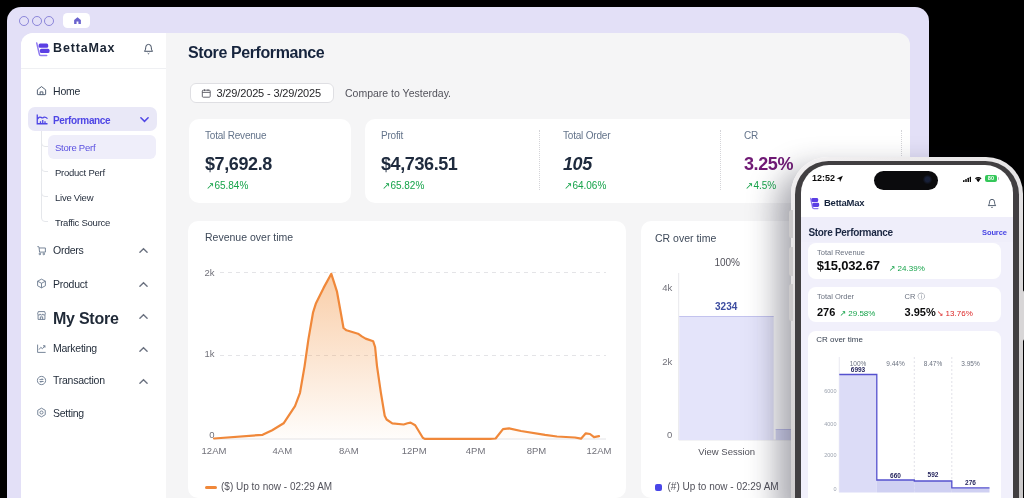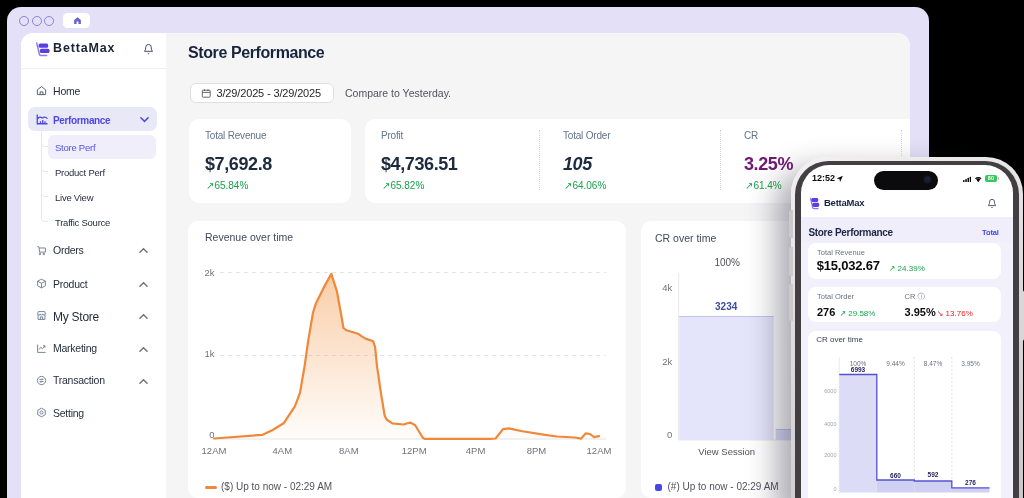--- a/index.html
+++ b/index.html
@@ -87,21 +87,21 @@
           <path d="M12 2.5 L20.5 7 V17 L12 21.5 L3.5 17 V7 Z M3.5 7 L12 11.5 L20.5 7 M12 11.5 V21.5"></path>
         </svg>
       <div class="abs" style="left:32px; top:244.5px; font-size:10.5px; letter-spacing:-0.25px; color:#1F2937;">Product</div>
       <svg class="abs" style="left:118px; top:247.5px;" width="9" height="7" viewBox="0 0 10 7" fill="none" stroke="#6B7280" stroke-width="1.5" stroke-linecap="round">
           <path d="M1 5.5 L5 1.5 L9 5.5"></path>
         </svg>
 
       <svg class="abs" style="left:15px; top:277px;" width="11" height="11" viewBox="0 0 24 24" fill="none" stroke="#64748B" stroke-width="1.9">
           <path d="M3.5 8.5 L5 3.5 H19 L20.5 8.5 M3.5 8.5 Q3.5 11 6.3 11 T9.1 8.5 Q9.1 11 12 11 T14.9 8.5 Q14.9 11 17.7 11 T20.5 8.5 M4.5 11 V20.5 H19.5 V11 M9.5 20.5 v-5.5 h5 v5.5"></path>
         </svg>
-      <div class="abs" style="left:32px; top:277px; font-size:12px; letter-spacing:-0.25px; color:#1F2937;">My Store</div>
+      <div class="abs" style="left:32px; top:277px; font-size:16px; letter-spacing:-0.25px; color:#1F2937;font-weight:bold;">My Store</div>
       <svg class="abs" style="left:118px; top:280px;" width="9" height="7" viewBox="0 0 10 7" fill="none" stroke="#6B7280" stroke-width="1.5" stroke-linecap="round">
           <path d="M1 5.5 L5 1.5 L9 5.5"></path>
         </svg>
 
       <svg class="abs" style="left:15px; top:309.5px;" width="11" height="11" viewBox="0 0 24 24" fill="none" stroke="#64748B" stroke-width="1.9">
           <path d="M3.5 3.5 V20.5 H21 M6.5 14.5 L10.5 9.5 L14 12.5 L19.5 6 M19.5 6 h-4.2 M19.5 6 v4.2"></path>
         </svg>
       <div class="abs" style="left:32px; top:309px; font-size:10.5px; letter-spacing:-0.25px; color:#1F2937;">Marketing</div>
       <svg class="abs" style="left:118px; top:312.5px;" width="9" height="7" viewBox="0 0 10 7" fill="none" stroke="#6B7280" stroke-width="1.5" stroke-linecap="round">
           <path d="M1 5.5 L5 1.5 L9 5.5"></path>
@@ -146,21 +146,21 @@
     <div class="abs" style="left:360px; top:96.5px; font-size:10px; letter-spacing:-0.2px; color:#64748B;">Profit</div>
     <div class="abs" style="left:360px; top:121px; font-size:18px; font-weight:bold; letter-spacing:-0.4px; color:#1E2A3D;">$4,736.51</div>
     <div class="abs" style="left:361px; top:146.5px; font-size:10px; color:#16A34A;text-align:center;">↗65.82%</div>
 
     <div class="abs" style="left:542px; top:96.5px; font-size:10px; letter-spacing:-0.2px; color:#64748B;">Total Order</div>
     <div class="abs" style="left:542px; top:121px; font-size:18px; font-weight:bold; letter-spacing:-0.4px; color:#1E2A3D;font-style:italic;">105</div>
     <div class="abs" style="left:543px; top:146.5px; font-size:10px; color:#16A34A;">↗64.06%</div>
 
     <div class="abs" style="left:723px; top:96.5px; font-size:10px; letter-spacing:-0.2px; color:#64748B;">CR</div>
     <div class="abs" style="left:723px; top:121px; font-size:18px; font-weight:bold; letter-spacing:-0.4px; color:#701a75;">3.25%</div>
-    <div class="abs" style="left:724px; top:146.5px; font-size:10px; color:#16A34A;">↗61.4%</div>
+    <div class="abs" style="left:724px; top:146.5px; font-size:10px; color:#16A34A;">↗4.5%</div>
 
     <div class="abs" style="left:167px; top:187.5px; width:437.5px; height:277.5px; background:#fff; border-radius:10px;">
       <div class="abs" style="left:17px; top:10.5px; font-size:10.5px; color:#3F4A5A;">Revenue over time</div>
       <svg class="abs" style="left:0; top:0;" width="437" height="277" viewBox="0 0 437 277">
         <defs>
           <linearGradient id="og" x1="0" y1="0" x2="0" y2="1">
             <stop offset="0" stop-color="#F2913D" stop-opacity="0.45"></stop>
             <stop offset="1" stop-color="#F2913D" stop-opacity="0.02"></stop>
           </linearGradient>
         </defs>
@@ -235,21 +235,21 @@
     </svg>
     <div class="abs" style="left:23.5px; top:32.3px; font-size:9.5px; font-weight:bold; letter-spacing:-0.25px; color:#16243D;">BettaMax</div>
     <svg class="abs" style="left:186px; top:33px;" width="10" height="11" viewBox="0 0 24 24" fill="none" stroke="#334155" stroke-width="2">
         <path d="M18 8a6 6 0 0 0-12 0c0 7-3 9-3 9h18s-3-2-3-9"></path>
         <path d="M13.7 21a2 2 0 0 1-3.4 0"></path>
       </svg>
 
     <div class="abs" style="left:0; top:51.5px; width:212.5px; height:292.5px; background:#F1F0FB; border-top:1px solid #E4E4EC;"></div>
     <div class="abs" style="left:0px; top:51.5px; width:212.5px; height:25px; background:#EFEEFA;"></div>
     <div class="abs" style="left:7.9px; top:61.5px; font-size:10px; font-weight:bold; letter-spacing:-0.3px; color:#1B2742;">Store Performance</div>
-    <div class="abs" style="left:181.5px; top:63px; font-size:7.5px; font-weight:bold; letter-spacing:-0.1px; color:#4845E4;">Total</div>
+    <div class="abs" style="left:181.5px; top:63px; font-size:7.5px; font-weight:bold; letter-spacing:-0.1px; color:#4845E4;">Source</div>
 
     <div class="abs" style="left:7.2px; top:78px; width:193px; height:35.5px; background:#fff; border-radius:8px;">
       <div class="abs" style="left:9.3px; top:5px; font-size:7.5px; color:#6B7280;">Total Revenue</div>
       <div class="abs" style="left:9px; top:15px; font-size:13px; font-weight:bold; letter-spacing:-0.2px; color:#0B0B0C;">$15,032.67</div>
       <div class="abs" style="left:81px; top:21px; font-size:8px; color:#16A34A;text-align:center;">↗ 24.39%</div>
     </div>
 
     <div class="abs" style="left:7.2px; top:121.5px; width:193px; height:35.5px; background:#fff; border-radius:8px;">
       <div class="abs" style="left:9.3px; top:5px; font-size:7.5px; color:#6B7280;">Total Order</div>
       <div class="abs" style="left:9.3px; top:19.3px; font-size:11px; font-weight:bold; color:#0B0B0C;">276</div>

